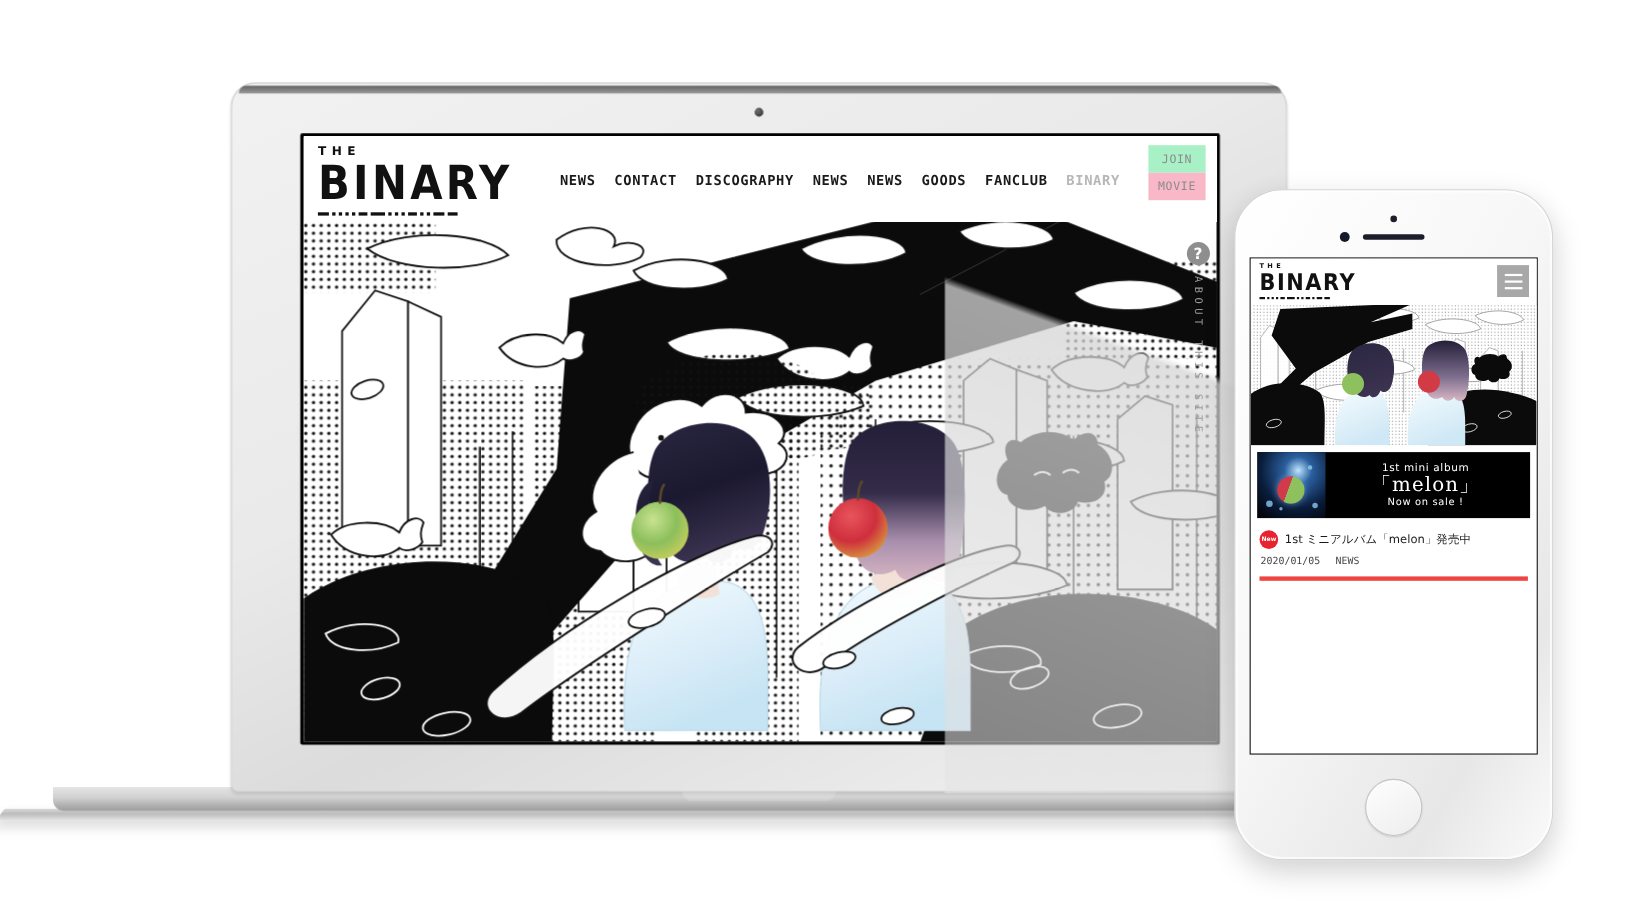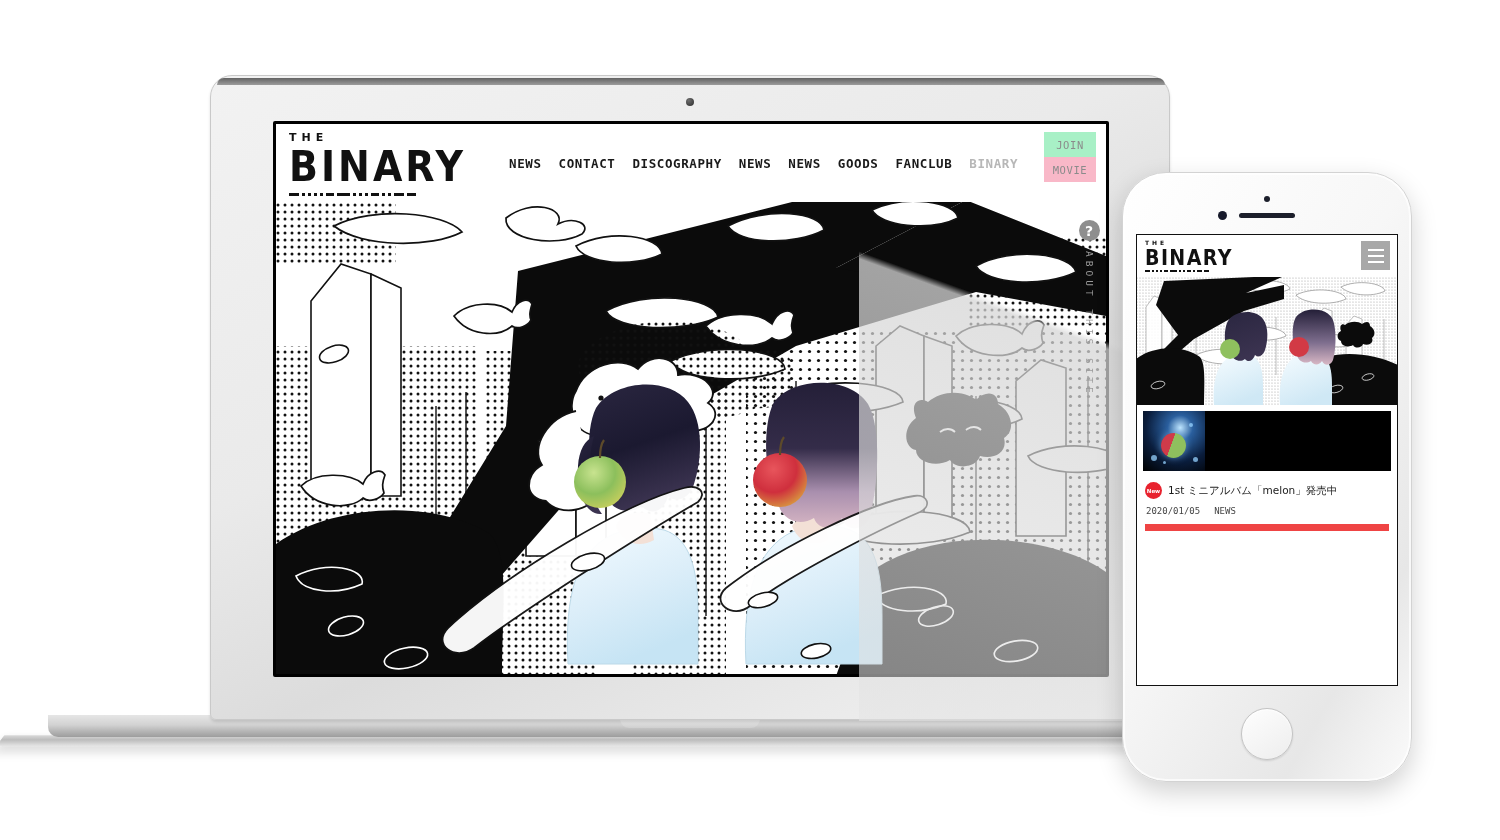--- a/index.html
+++ b/index.html
@@ -128,21 +128,21 @@
   .bt1{ font-family:"DejaVu Sans", sans-serif; font-size:9.5px; letter-spacing:.6px; }
   .bt2{ font-family:"DejaVu Serif", serif; font-size:18px; letter-spacing:1px; line-height:1.15; }
   .bt3{ font-family:"DejaVu Sans", sans-serif; font-size:9px; letter-spacing:.6px; }
 
   .m-whatsnew{ margin:14px 0 0 8px; }
   .wn-title{ font-family:"DejaVu Sans", sans-serif; font-size:21px; font-weight:700;
     letter-spacing:1.5px; color:#111; transform:scaleY(1.08); transform-origin:left top; }
   .wn-bits{ margin-top:5px; display:flex; gap:2px; }
   .wn-bits i{ display:block; height:2px; background:#111; }
 
-  .news-item{ margin:11px 8px 0; padding-bottom:8px; border-bottom:7px solid #ef4444; }
+  .news-item{ margin:11px 8px 0; padding-bottom:8px; border-bottom:4px solid #ef4444; }
   .news-row{ display:flex; align-items:center; gap:6px; }
   .badge-new{ width:17px; height:17px; border-radius:50%; background:#e8222e; color:#fff;
     font-family:"DejaVu Sans", sans-serif; font-size:5.5px; font-weight:700;
     display:flex; align-items:center; justify-content:center; flex:0 0 auto; }
   .news-title{ font-family:"DejaVu Sans", sans-serif; font-size:10.5px; color:#1a1a1a; }
   .news-meta{ margin-top:7px; margin-left:1px; font-family:"DejaVu Sans Mono", monospace;
     font-size:9px; color:#444; display:flex; gap:14px; }
 </style>
 </head>
 <body>
@@ -455,20 +455,25 @@
       </div>
 
       <div class="m-banner">
         <div class="m-banner-art">
           <div class="m-melon"></div>
           <div class="m-bubble" style="left:8px;top:44px;width:6px;height:6px"></div>
           <div class="m-bubble" style="left:46px;top:12px;width:4px;height:4px"></div>
           <div class="m-bubble" style="left:20px;top:50px;width:3px;height:3px"></div>
           <div class="m-bubble" style="left:50px;top:46px;width:5px;height:5px"></div>
         </div>
+        <div class="m-banner-txt">
+          <div class="bt1">1st mini album</div>
+          <div class="bt2">「melon」</div>
+          <div class="bt3">Now on sale !</div>
+        </div>
       </div>
 
 
       <div class="news-item">
         <div class="news-row">
           <div class="badge-new">New</div>
           <div class="news-title">1st ミニアルバム「melon」発売中</div>
         </div>
         <div class="news-meta">
           <span>2020/01/05</span>

